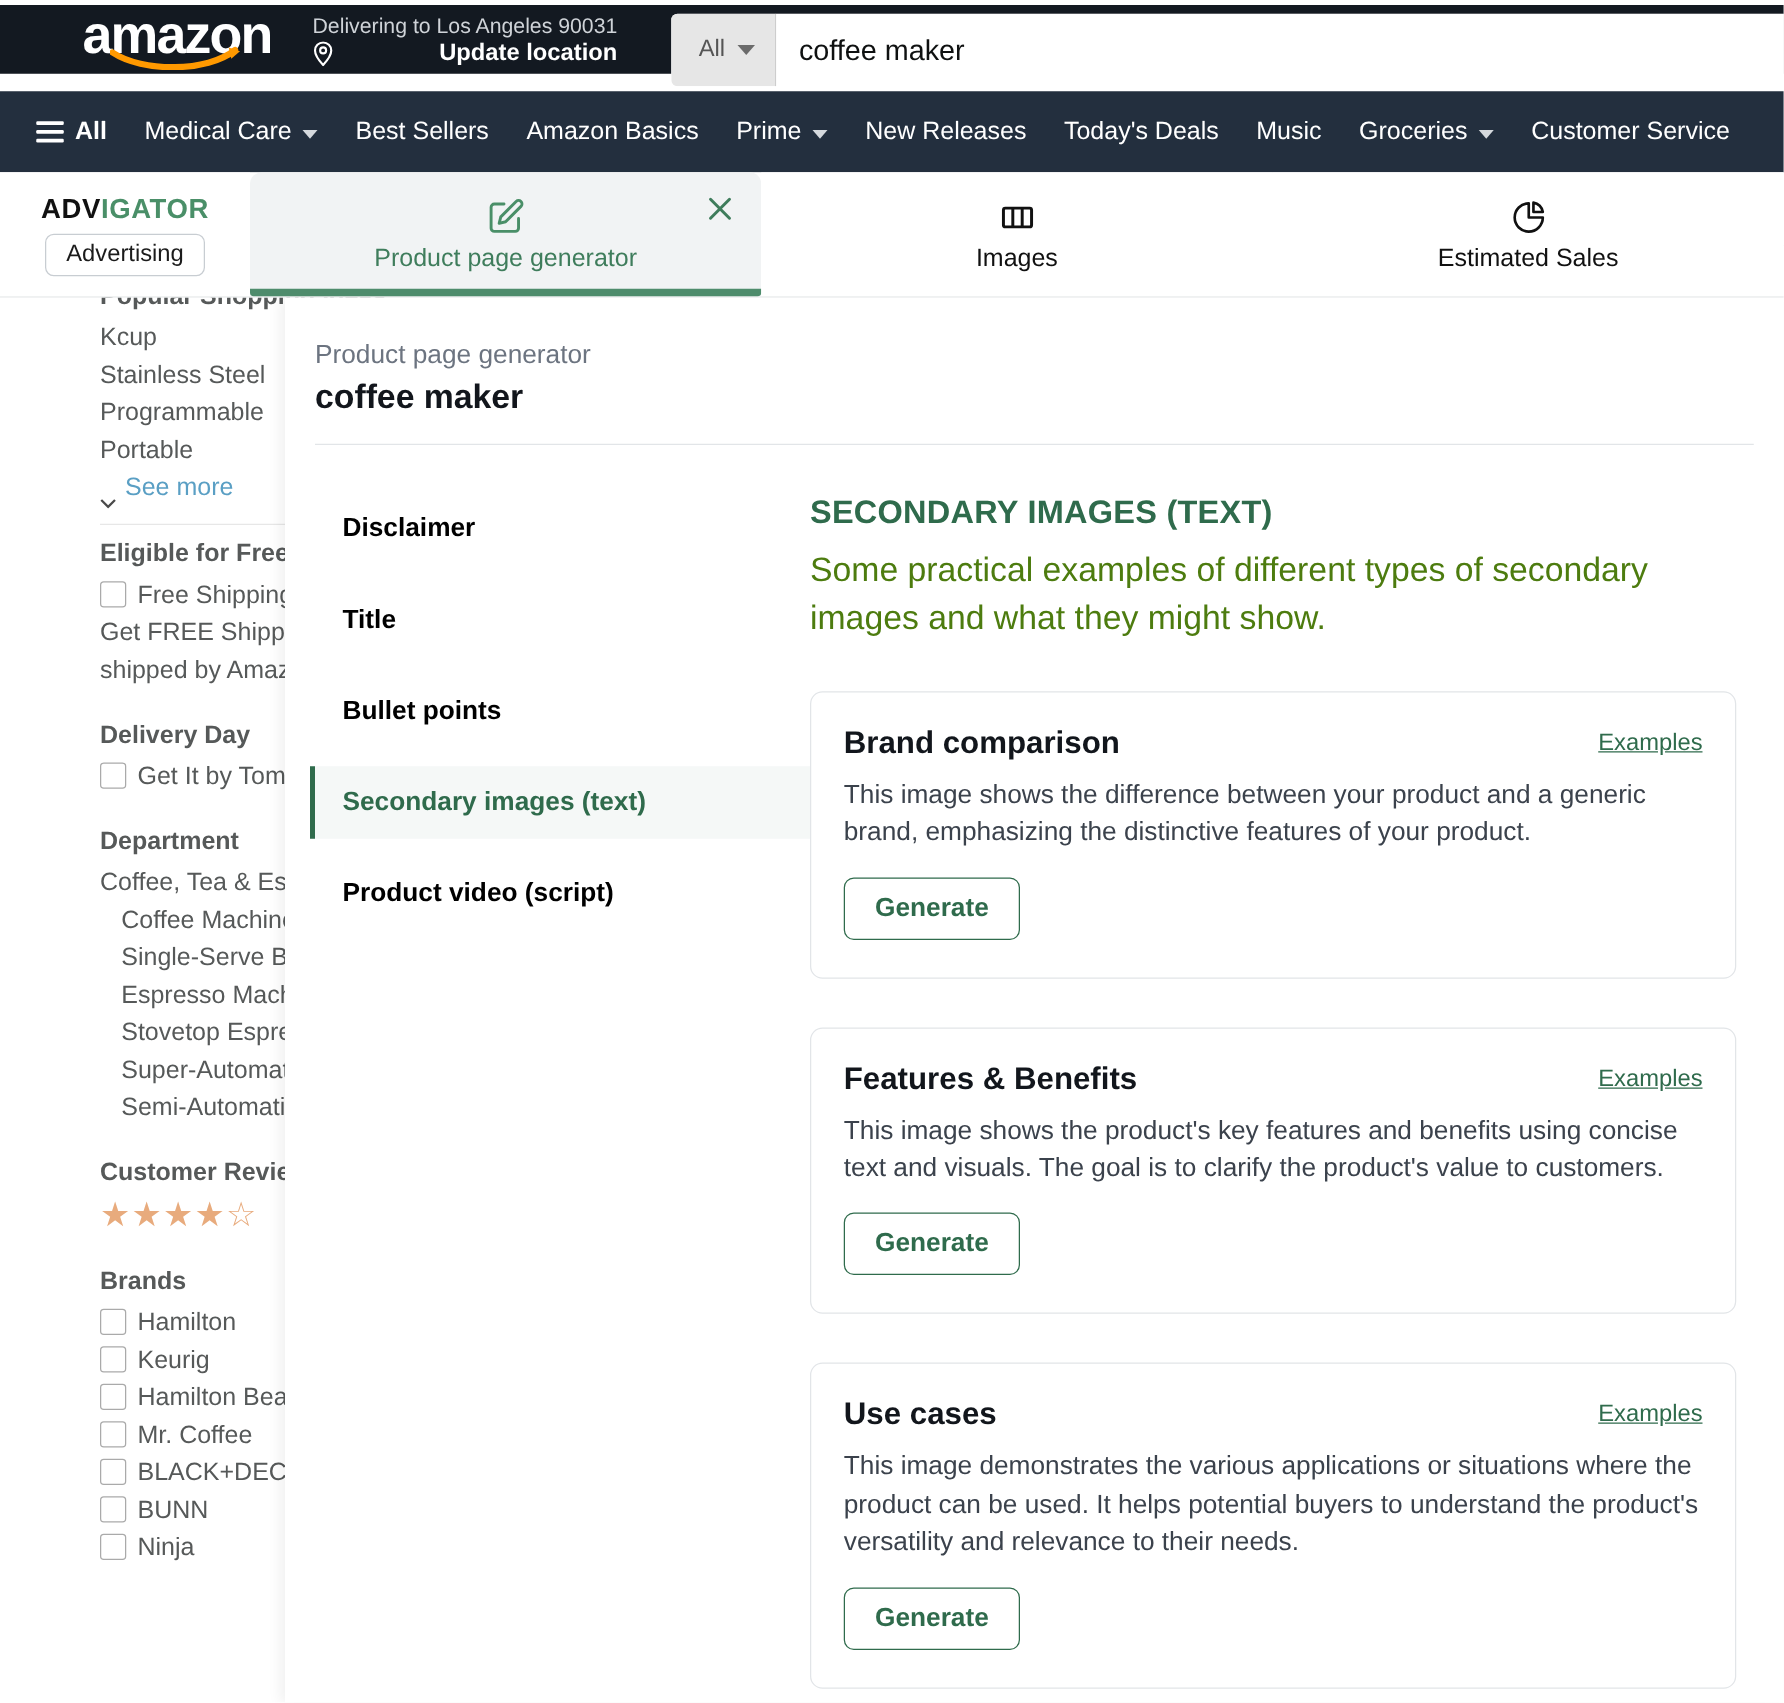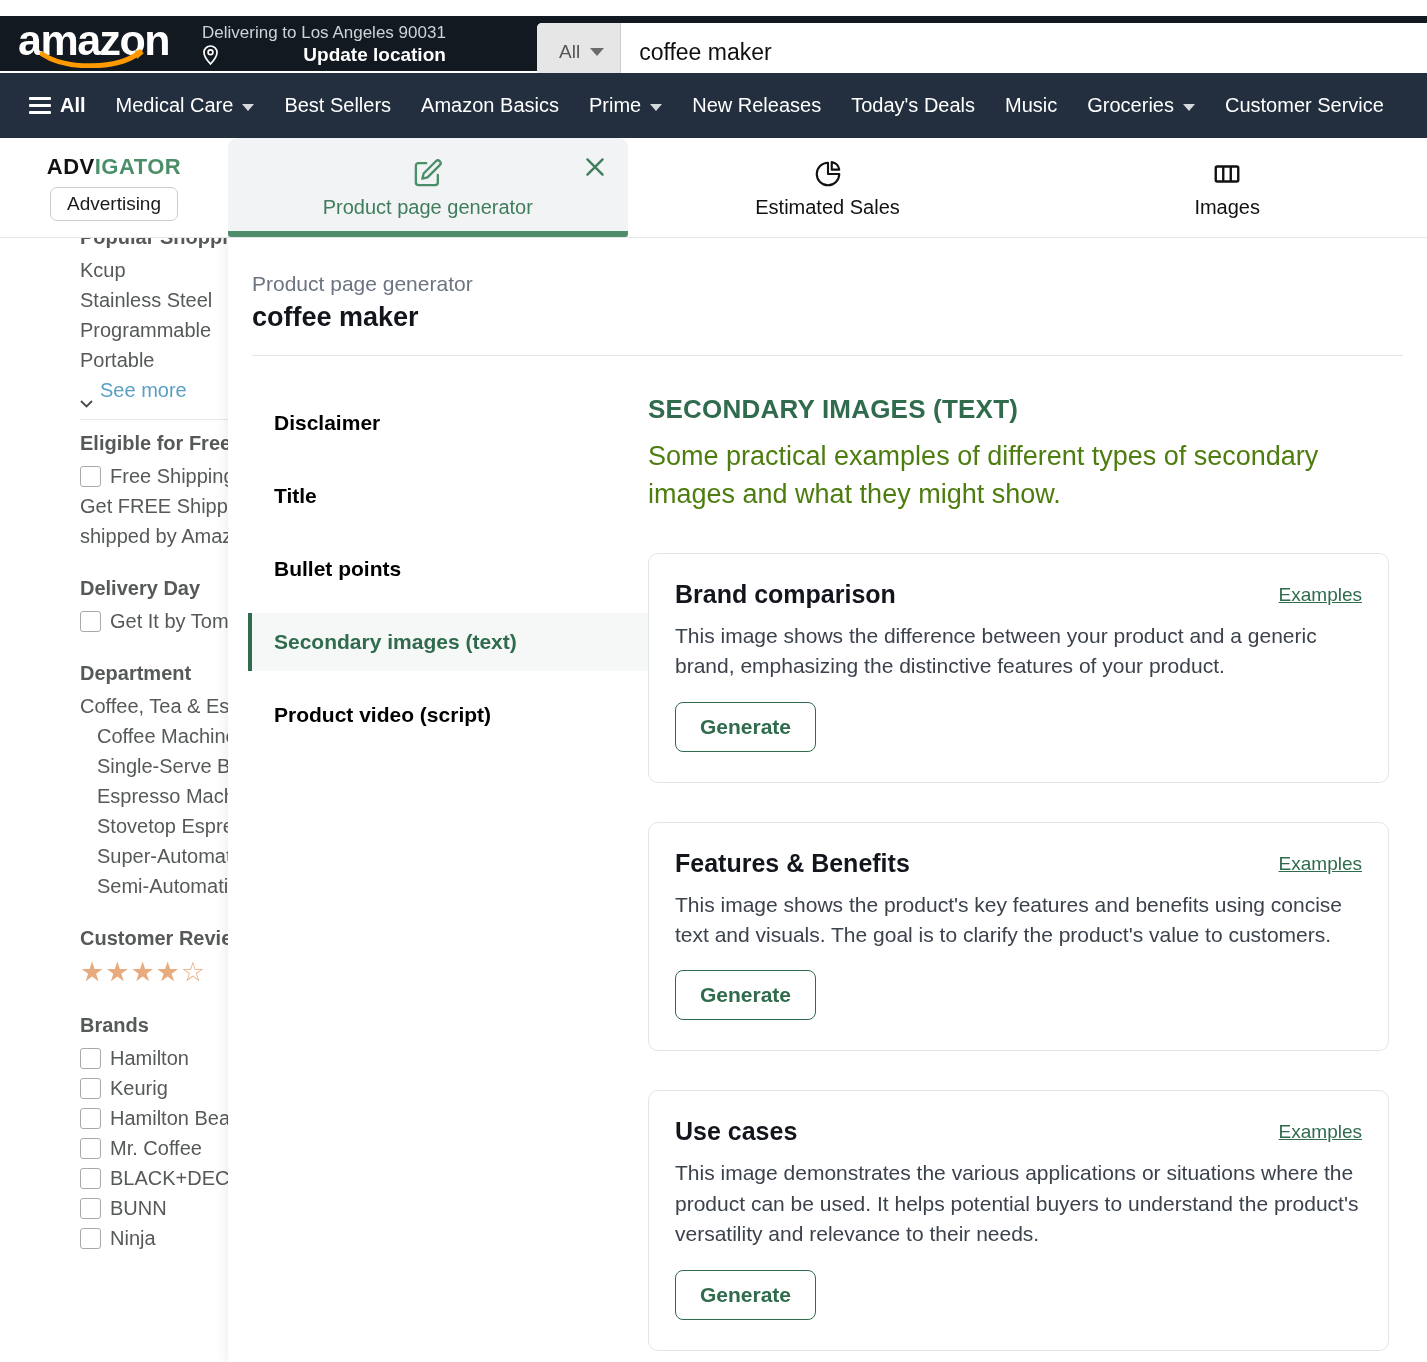--- a/index.html
+++ b/index.html
@@ -6,22 +6,22 @@
   html, body {
     width: 1427px; height: 1362px;
     font-family: "Liberation Sans", sans-serif;
     background: #ffffff;
     overflow: hidden;
   }
   #root { position: relative; width: 1427px; height: 1362px; }
 
   
   .az-top {
-    position: absolute; top: 16px; left: 0; width: 1427px; height: 55px;
-    background: #131921; display: flex; align-items: center;
+    position: absolute; top: 4px; left: 0; width: 1427px; height: 55px;
+    background: #131921; display: flex; align-items: center; padding-left: 48px;
   }
   .az-logo {
     margin-left: 18px; width: 150px; height: 52px;
     position: relative; cursor: pointer;
   }
   .az-logo .word {
     font-family: "Liberation Sans", sans-serif;
     font-size: 43px; font-weight: 700; color: #ffffff;
     letter-spacing: -1.5px; line-height: 44px;
   }
@@ -106,21 +106,21 @@
   .facet-gap { height: 26px; }
   .stars { font-size: 27px; color: #e8ab7d; letter-spacing: 1px; white-space: nowrap; cursor: pointer; }
 
   
   .ext-bar {
     position: absolute; top: 138px; left: 0; width: 1427px; height: 100px;
     background: #ffffff; display: flex; align-items: stretch;
     border-bottom: 1px solid #e4e6e8; z-index: 30;
   }
   .ext-brand {
-    width: 228px; display: flex; flex-direction: column;
+    width: 200px; display: flex; flex-direction: column;
     align-items: center; justify-content: center; gap: 7px;
     background: #fff;
   }
   .ext-logo {
     font-family: "Liberation Sans", sans-serif;
     font-size: 22px; font-weight: 700; letter-spacing: 0.5px;
     font-stretch: condensed; cursor: pointer;
   }
   .ext-logo .a { color: #111; }
   .ext-logo .b { color: #4a8f68; }
@@ -368,36 +368,36 @@
         <span>Product page generator</span>
         <span class="ext-tab-close">
           <svg width="26" height="26" viewBox="0 0 24 24" stroke="#3f7d5c" stroke-width="2.2" stroke-linecap="round">
             <path d="M5 5 L19 19 M19 5 L5 19"></path>
           </svg>
         </span>
       </div>
 
       <div class="ext-tab">
         <span class="ico">
+          <svg width="30" height="30" viewBox="0 0 24 24" fill="none" stroke="#111" stroke-width="1.9">
+            <rect x="3" y="6" width="18" height="12" rx="1.2"></rect>
+            <path d="M9 6v12 M15 6v12"></path>
+          </svg>
+        </span>
+        <span>Images</span>
+      </div>
+
+      <div class="ext-tab">
+        <span class="ico">
           <svg width="30" height="30" viewBox="0 0 24 24" fill="none" stroke="#111" stroke-width="1.7" stroke-linecap="round" stroke-linejoin="round">
             <path d="M12 3a9 9 0 1 0 9 9h-9z"></path>
             <path d="M15 2.5a7 7 0 0 1 6 6h-6z"></path>
           </svg>
         </span>
         <span>Estimated Sales</span>
-      </div>
-
-      <div class="ext-tab">
-        <span class="ico">
-          <svg width="30" height="30" viewBox="0 0 24 24" fill="none" stroke="#111" stroke-width="1.9">
-            <rect x="3" y="6" width="18" height="12" rx="1.2"></rect>
-            <path d="M9 6v12 M15 6v12"></path>
-          </svg>
-        </span>
-        <span>Images</span>
       </div>
     </div>
   </div>
 
   <div class="ext-panel">
     <div class="panel-head">
       <div class="panel-kicker">Product page generator</div>
       <div class="panel-title">coffee maker</div>
       <div class="panel-rule"></div>
     </div>

